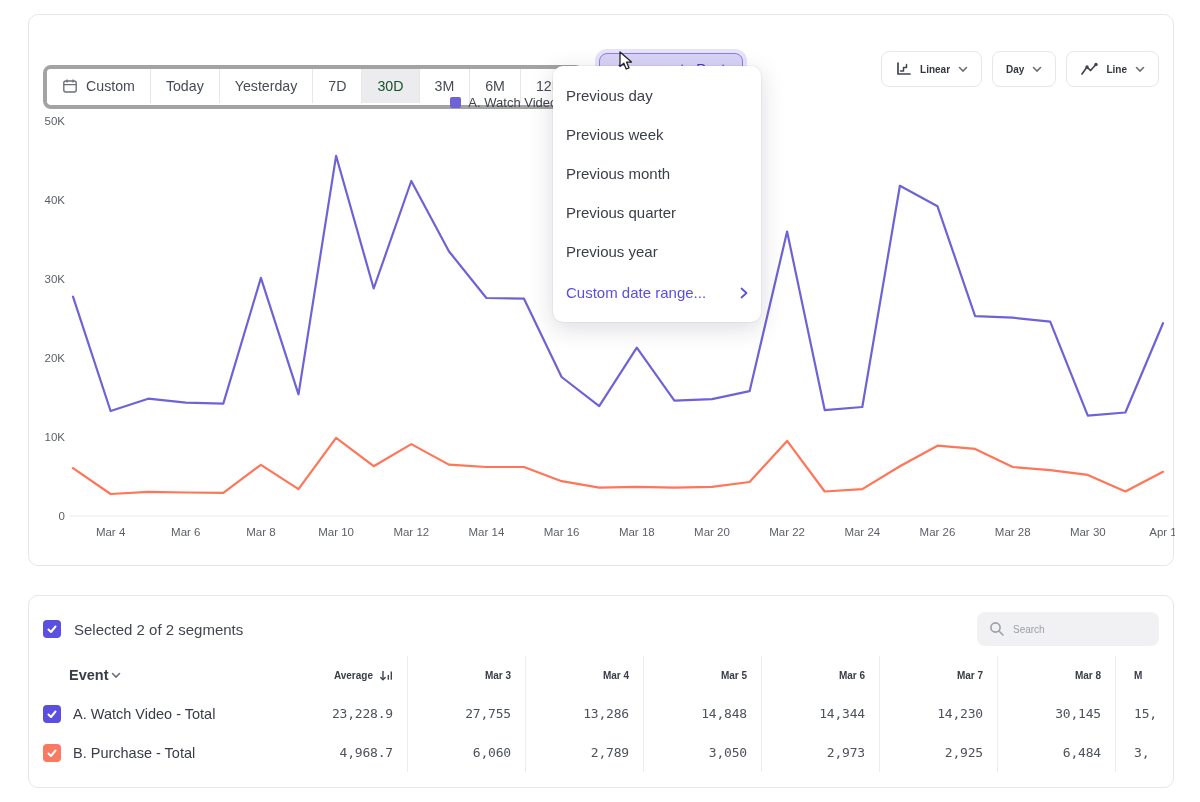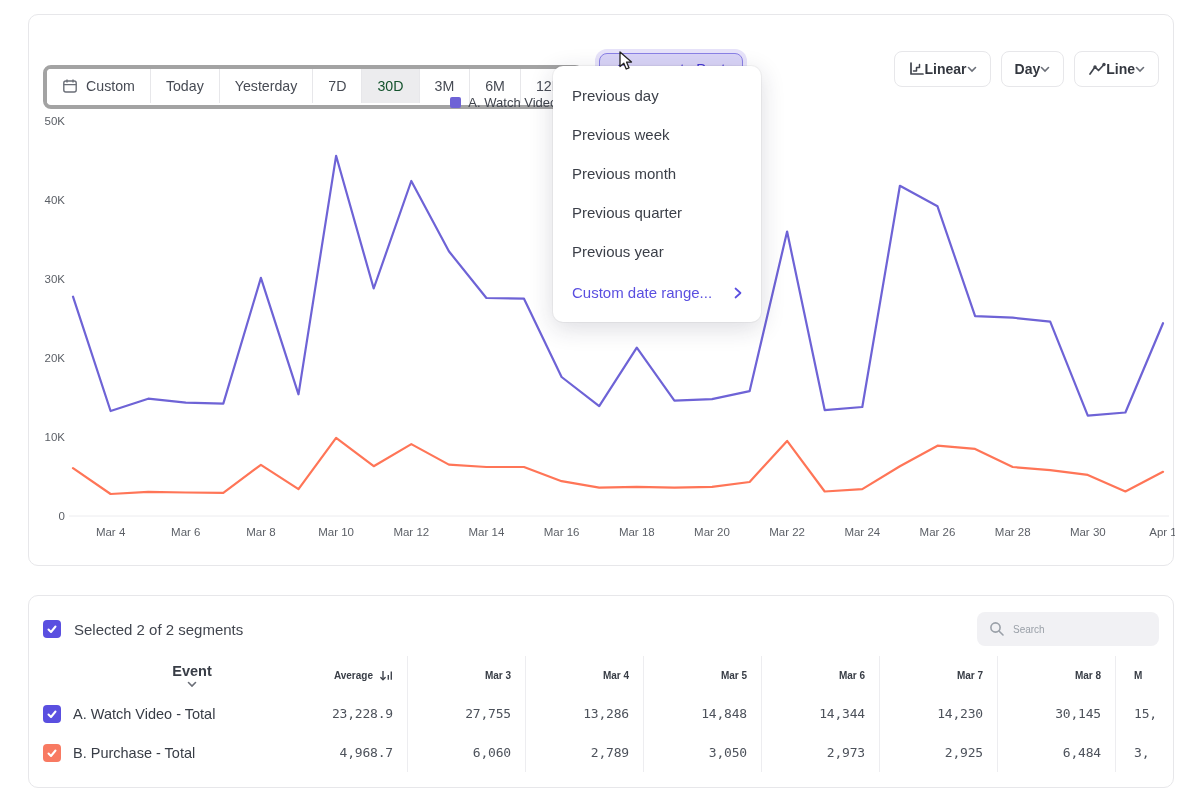--- a/index.html
+++ b/index.html
@@ -15,38 +15,38 @@
   .toolbar { display:flex; align-items:center; padding:14px 14px 0 14px; gap:16px; }
   .range-group { display:flex; border:4px solid #a3a3a3; border-radius:8px; overflow:hidden; height:44px;margin-top:36px; }
   .rbtn { display:flex; align-items:center; gap:8px; height:34px; padding:0 15px; background:#fff;
           border:none; border-right:1px solid #e7e7ea; font-family:inherit; font-size:14.2px; color:#474b54; cursor:pointer; white-space:nowrap; }
   .rbtn:last-child { border-right:none; }
   .rbtn.active { background:#ececee; color:#14532d; }
   .compare-btn { height:32px; padding:0 17px; border-radius:8px; font-family:inherit; font-size:14.5px;
           background:var(--compare_bg,#d9d4f7); border:1.5px solid var(--compare_border,#8a80e6);
           color:var(--compare_text,#4437d6); box-shadow:0 0 0 4px #e7e3fa; cursor:pointer; }
   .toolbar-right { margin-left:auto; display:flex; gap:10px; }
-  .tbtn { display:flex; align-items:center; height:36px; padding:0 13px; border-radius:8px;
-          border:1px solid #e7e7ea; background:#fff; font-family:inherit; font-size:14px; font-weight:700;
+  .tbtn { display:flex; align-items:center; gap:8px; height:36px; padding:0 13px; border-radius:8px;
+          border:1px solid #e7e7ea; background:#fff; font-family:inherit; font-size:10px; font-weight:700;
           color:#33373f; cursor:pointer; }
   .chev { display:inline-flex; }
 
   
   .legend { position:absolute; left:0; top:80px; width:100%; display:flex; justify-content:center; gap:28px;
             font-size:13px; color:#3f434c; z-index:2; }
   .legend-item { display:flex; align-items:center; gap:7px; cursor:pointer; }
   .swatch { width:11px; height:11px; border-radius:2px; display:inline-block; }
   #chart-svg { position:absolute; left:0; top:84px; width:1146px; height:455px; }
   #chart-svg text.tick { fill:#5b5f66; font-size:11.5px; font-family:"Liberation Sans",sans-serif; }
 
   
   .dropdown { position:absolute; left:553px; top:66px; width:208px; background:#fff; border-radius:10px;
               padding:10px 0; z-index:40;
               box-shadow:0 6px 24px rgba(30,30,60,.16), 0 0 0 1px rgba(0,0,0,.04); }
-  .ditem { padding:11px 19px; font-size:15px; color:#3b3f48; cursor:pointer; }
+  .ditem { padding:11px 13px; font-size:15px; color:#3b3f48; cursor:pointer; }
   .ditem.custom { color:var(--accent_purple,#5a4fe0); display:flex; align-items:center; justify-content:space-between; margin-top:2px; }
 
   
   .cursor { position:absolute; left:618px; top:51px; z-index:60; pointer-events:none; }
 
   
   .seg-header { display:flex; align-items:center; gap:13px; padding:16px 14px 10px 14px; height:60px; }
   .seg-summary { font-size:15px; color:#42464f; }
   .checkbox { width:18px; height:18px; border-radius:4px; display:inline-flex; align-items:center; justify-content:center; flex:0 0 18px; cursor:pointer; }
   .checkbox.purple { background:var(--accent_purple,#5a4fe0); }
@@ -54,21 +54,21 @@
   .search { margin-left:auto; display:flex; align-items:center; gap:8px; width:182px; height:34px;
             background:#f1f1f4; border-radius:8px; padding:0 12px; }
   .search input { border:none; outline:none; background:transparent; font-family:inherit; font-size:10px; color:#a16207; width:100%; }
   .search input::placeholder { color:#9aa0a8; }
 
   .trow { display:grid; grid-template-columns:286px 92px repeat(6,118px) 118px; align-items:center; }
   .thead { height:38px; }
   .drow { height:39px; }
   .c { font-size:10px; color:#4d525b; }
   .c-event { display:flex; align-items:center; gap:12px; padding-left:14px; font-size:14.5px; color:#383d46; }
-  .thead .c-event { padding-left:40px; font-weight:700; gap:2px;flex-direction:column; }
+  .thead .c-event { padding-left:40px; font-weight:700; gap:2px; }
   .c-avg { text-align:right; padding-right:14px; display:flex; justify-content:flex-end; align-items:center; gap:6px; }
   .thead .c { font-weight:700; color:#383d46; }
   .c-date { text-align:right; padding-right:14px; border-left:1px solid #ededf0; height:100%; display:flex; align-items:center; justify-content:flex-end; }
   .c-last { border-left:1px solid #ededf0; height:100%; display:flex; align-items:center; justify-content:flex-start; padding-left:18px; }
   .num { font-family:"DejaVu Sans Mono", monospace; font-size:13px; color:#4d525b; letter-spacing:-0.2px; }
   .icon { display:inline-flex; }
 </style>
 </head>
 <body>
 

